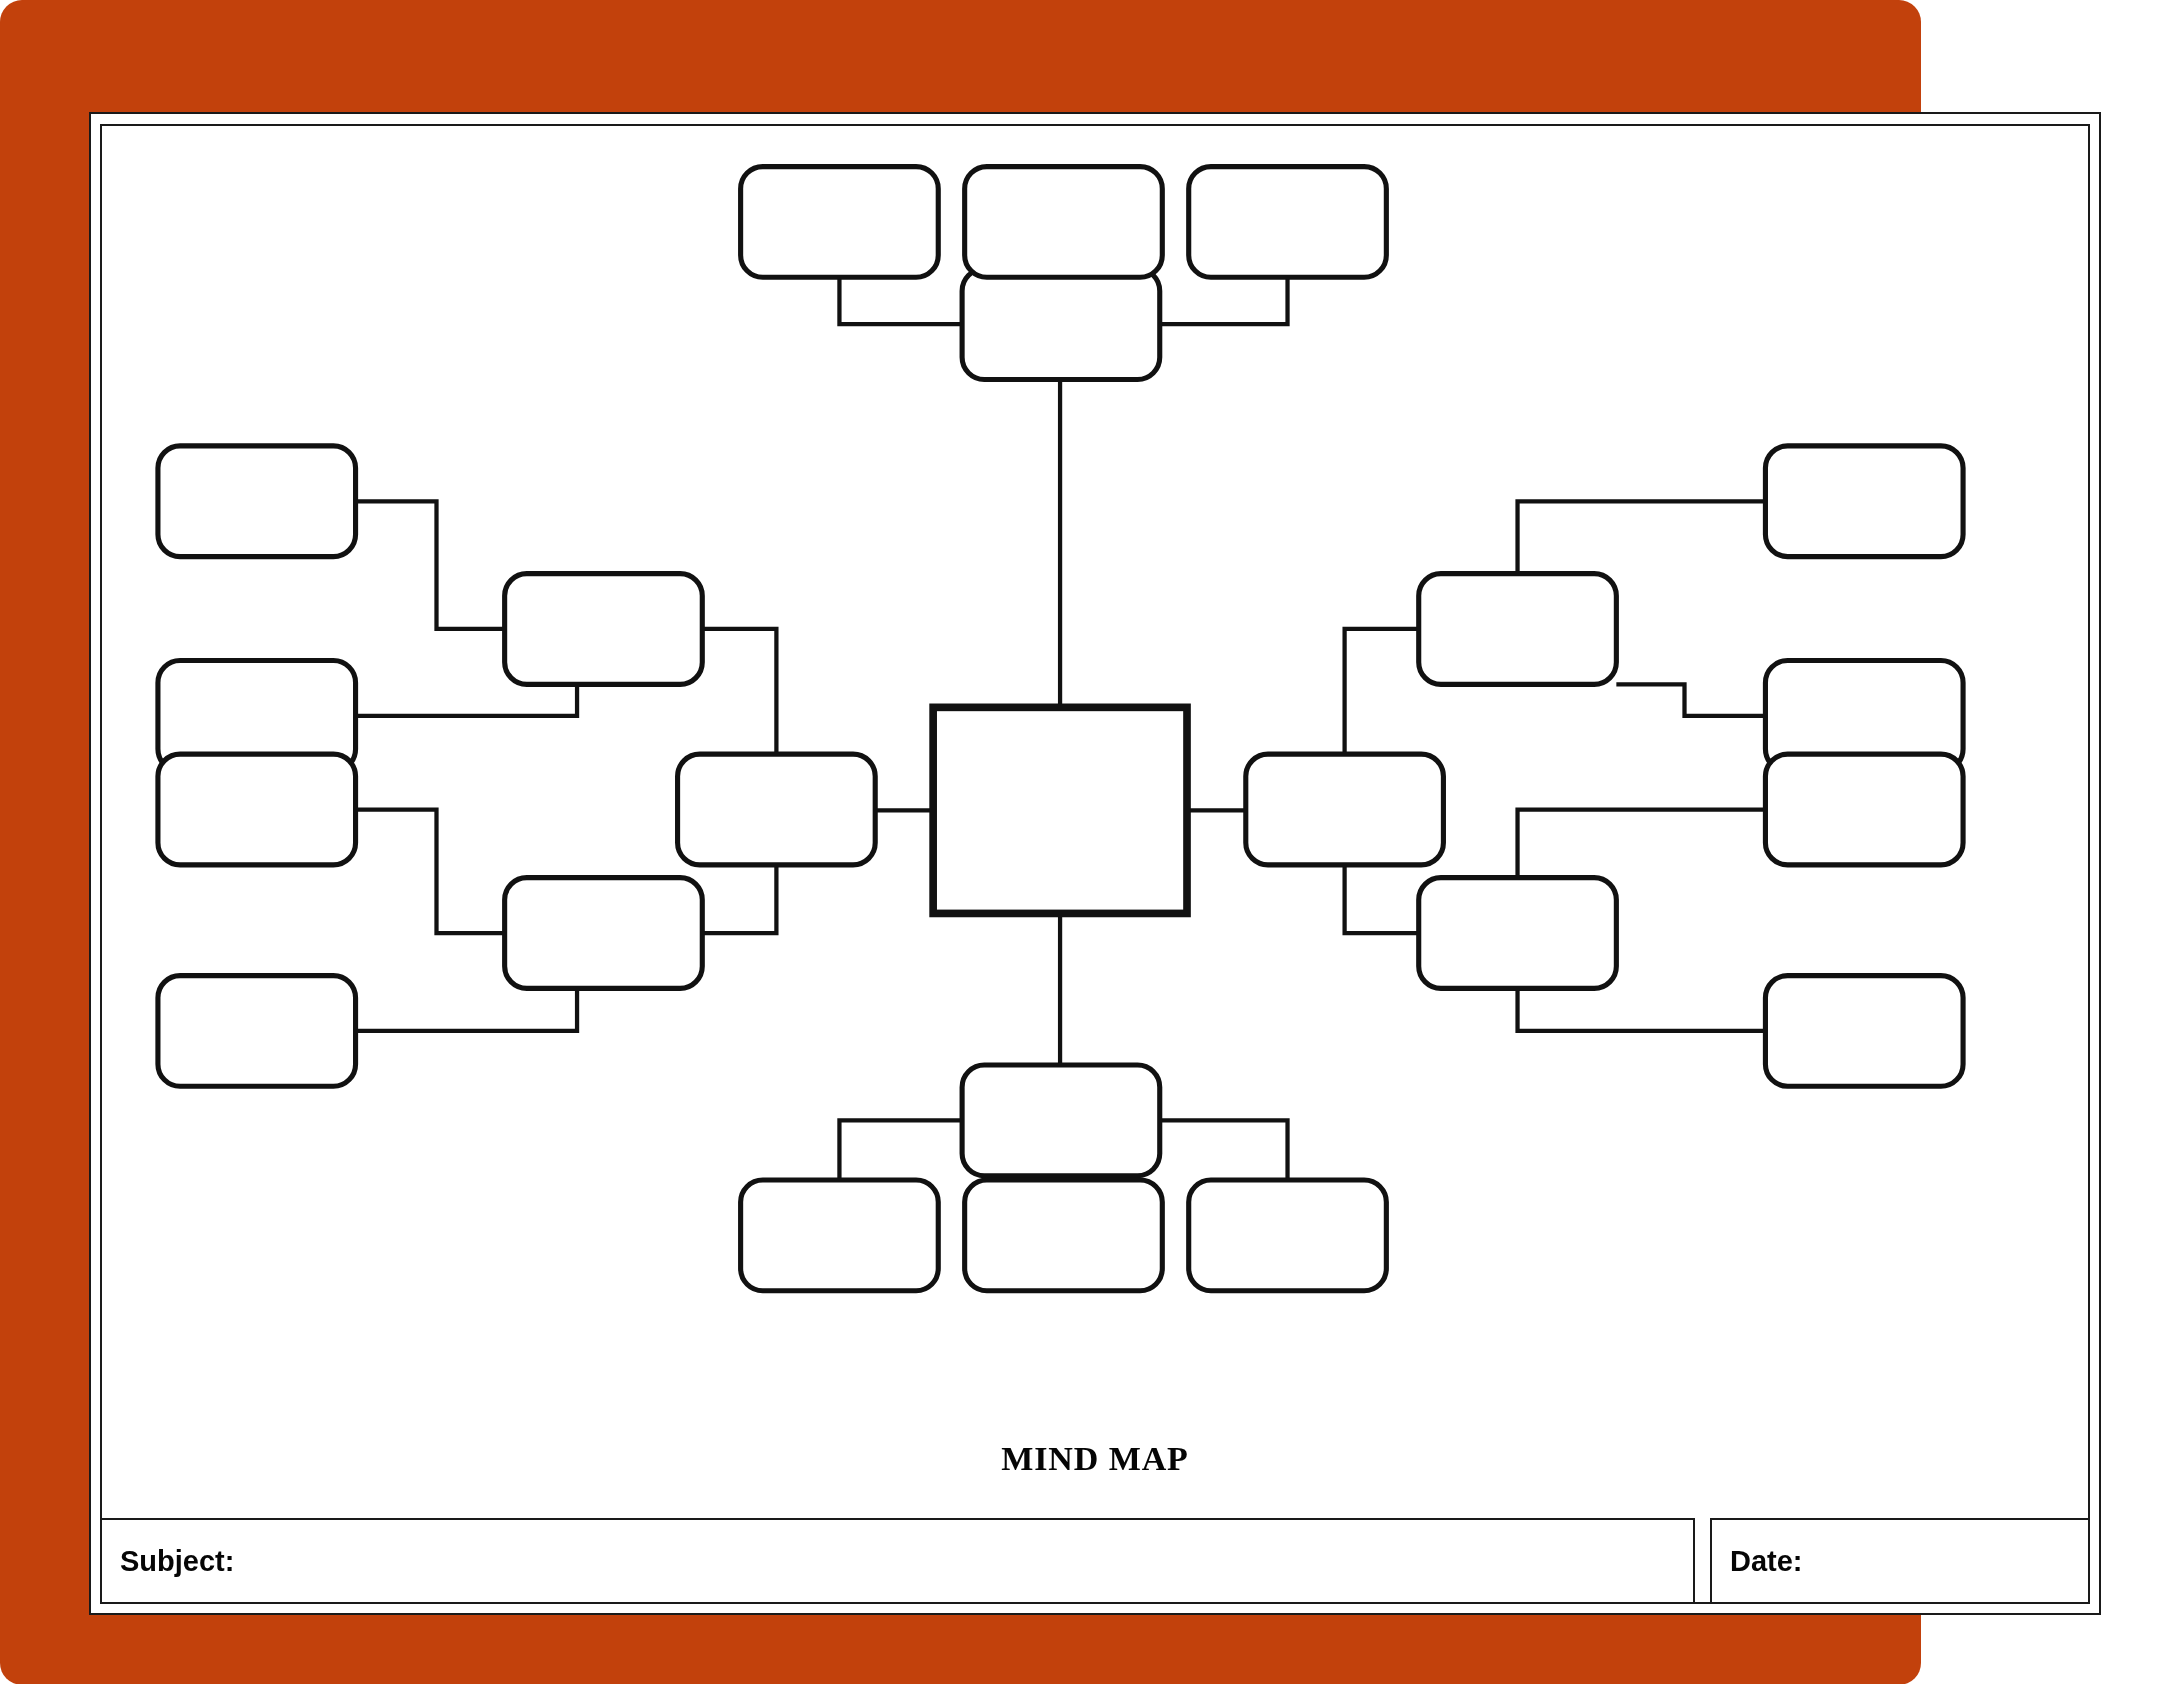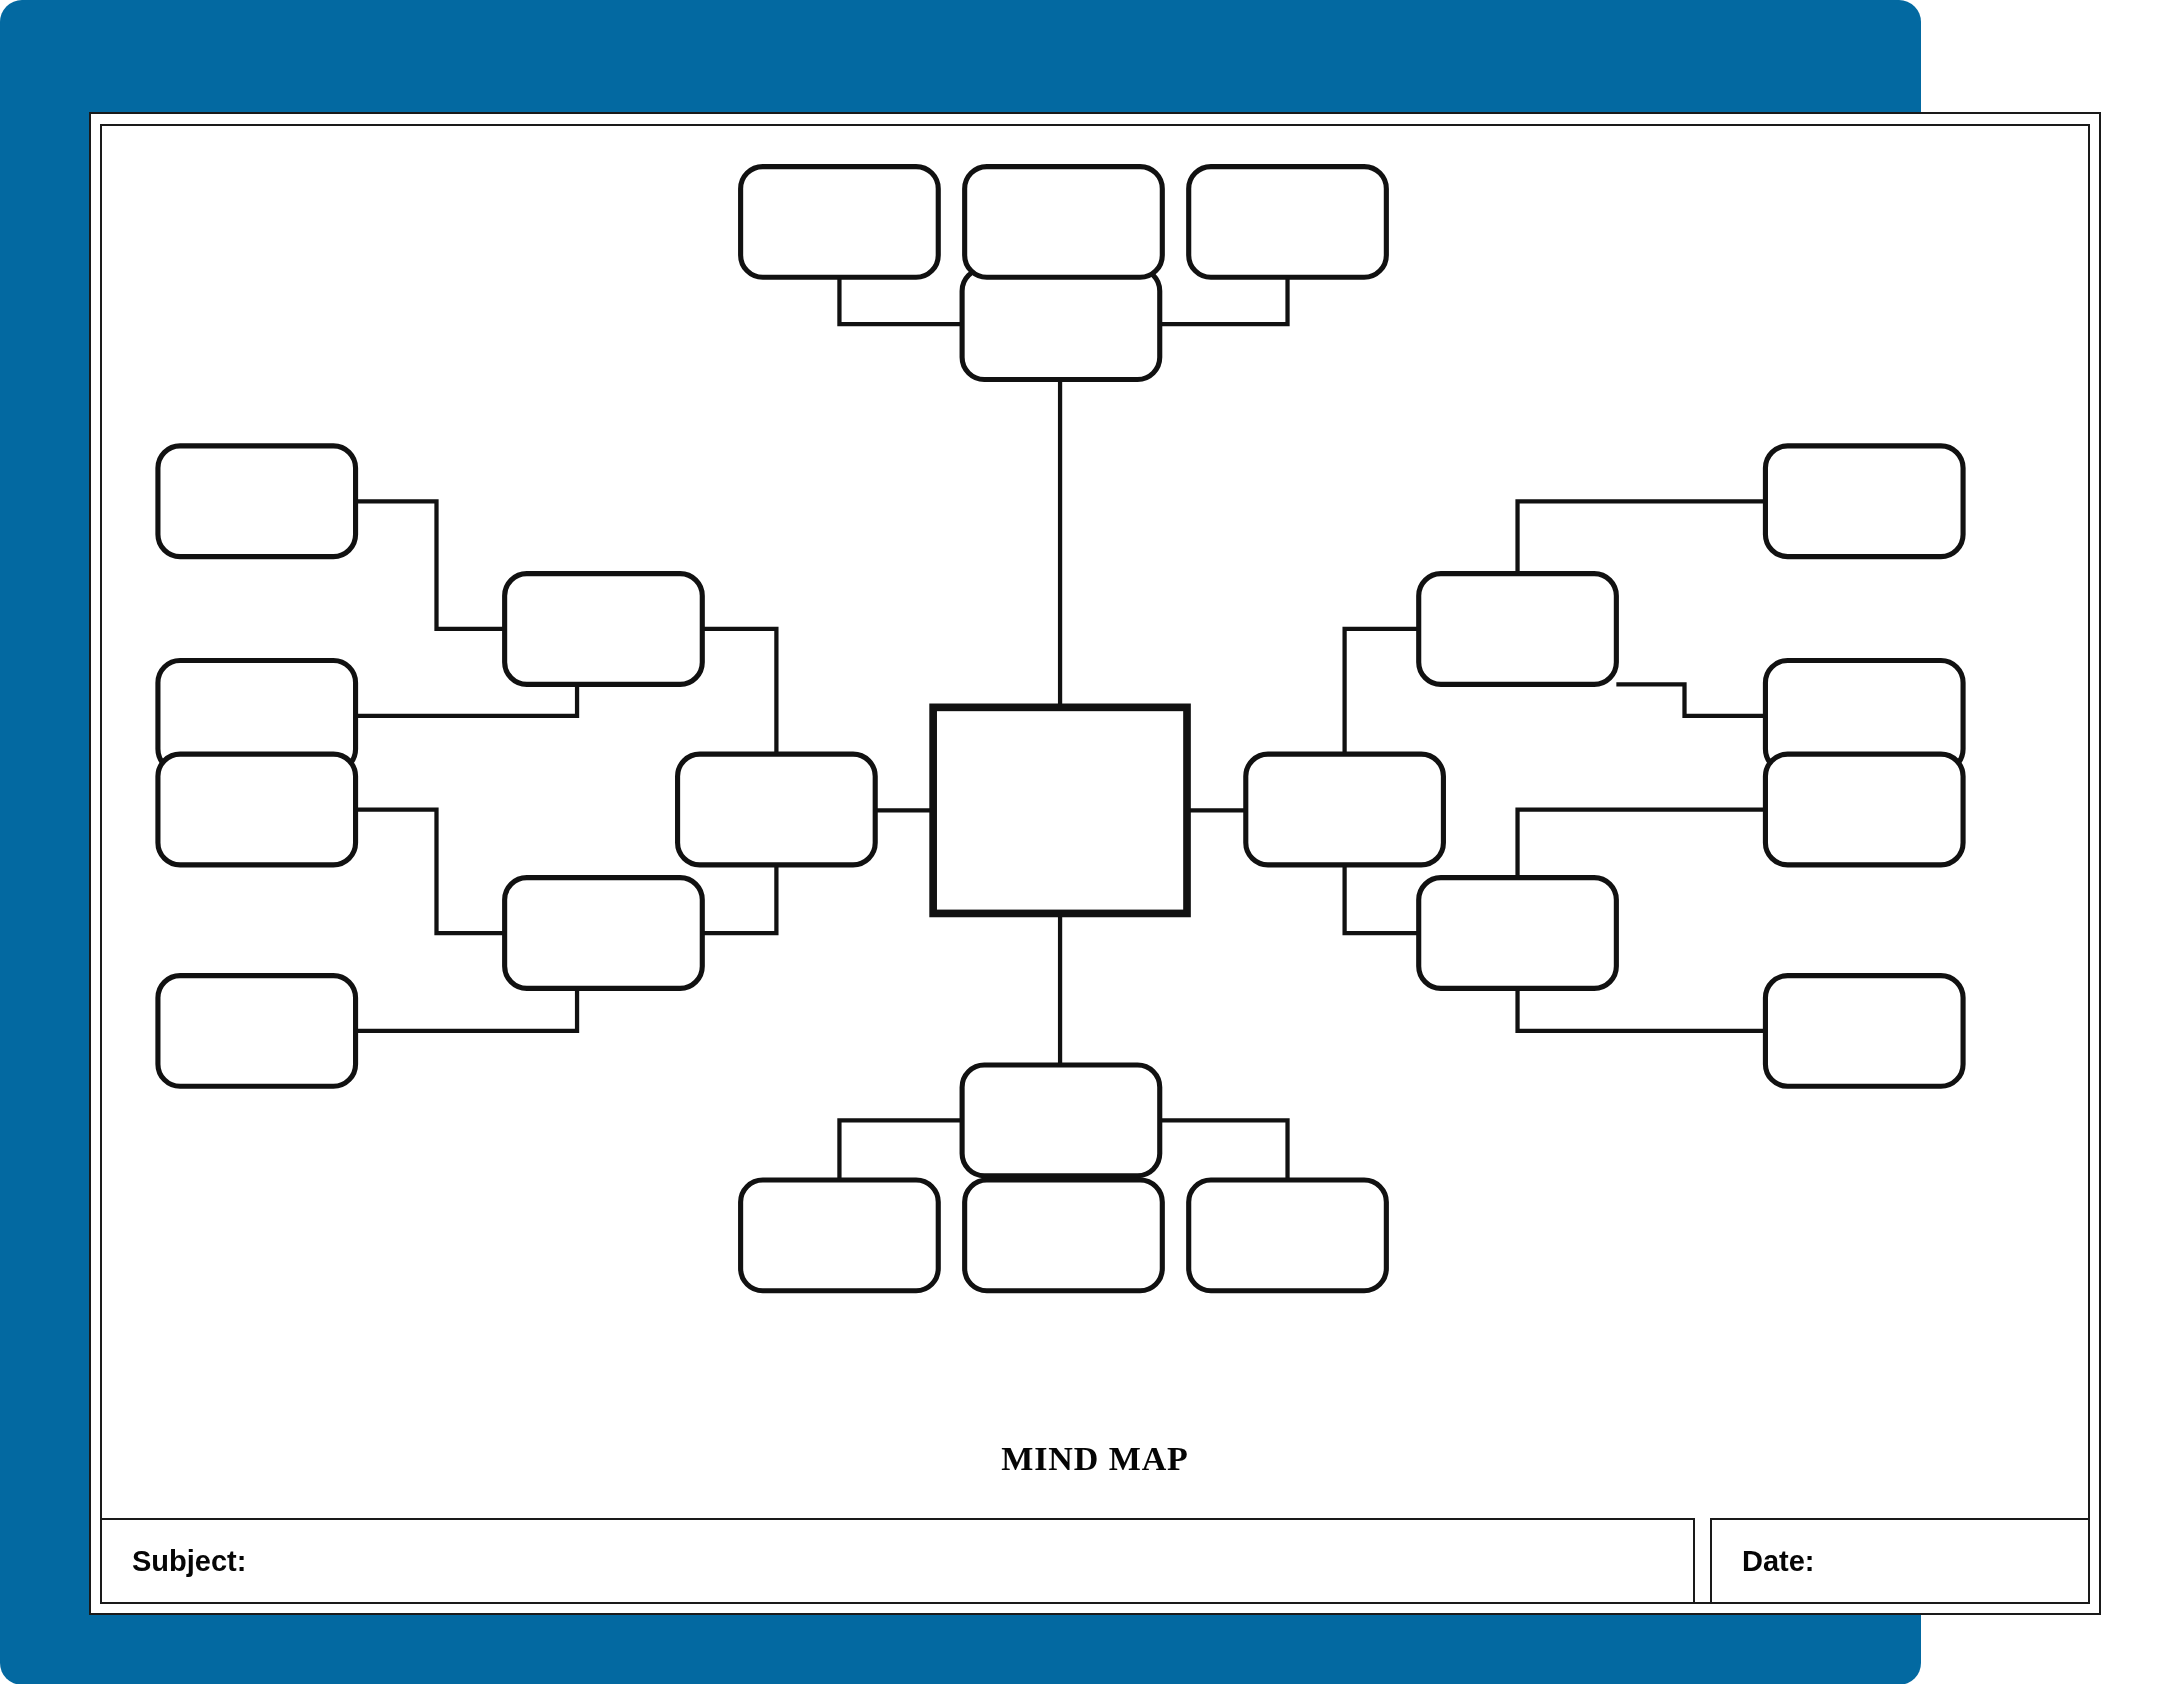--- a/index.html
+++ b/index.html
@@ -11,21 +11,21 @@
     width: 2181px;
     height: 1685px;
     font-family: "Liberation Sans", sans-serif;
     overflow: hidden;
   }
 
   #page {
     position: relative;
     width: 1921px;
     height: 1685px;
-    background: #0369a1;
+    background: #c2410c;
     border-radius: 22px;
   }
 
   
   .sheet-frame-outer {
     position: absolute;
     left: 89px;
     top: 112px;
     width: 2012px;
     height: 1503px;
@@ -95,21 +95,21 @@
   }
   .footer-field.date {
     flex: 1 1 auto;
     margin-left: 15px;
   }
   .footer-label {
     font-family: "Liberation Sans", sans-serif;
     font-size: 29px;
     font-weight: 700;
     color: #060606;
-    padding-left: 30px;
+    padding-left: 18px;
     white-space: nowrap;
     line-height: 1;
   }
   .footer-writing-area {
     flex: 1 1 auto;
     height: 100%;
   }
 
   
   .node-rect {

